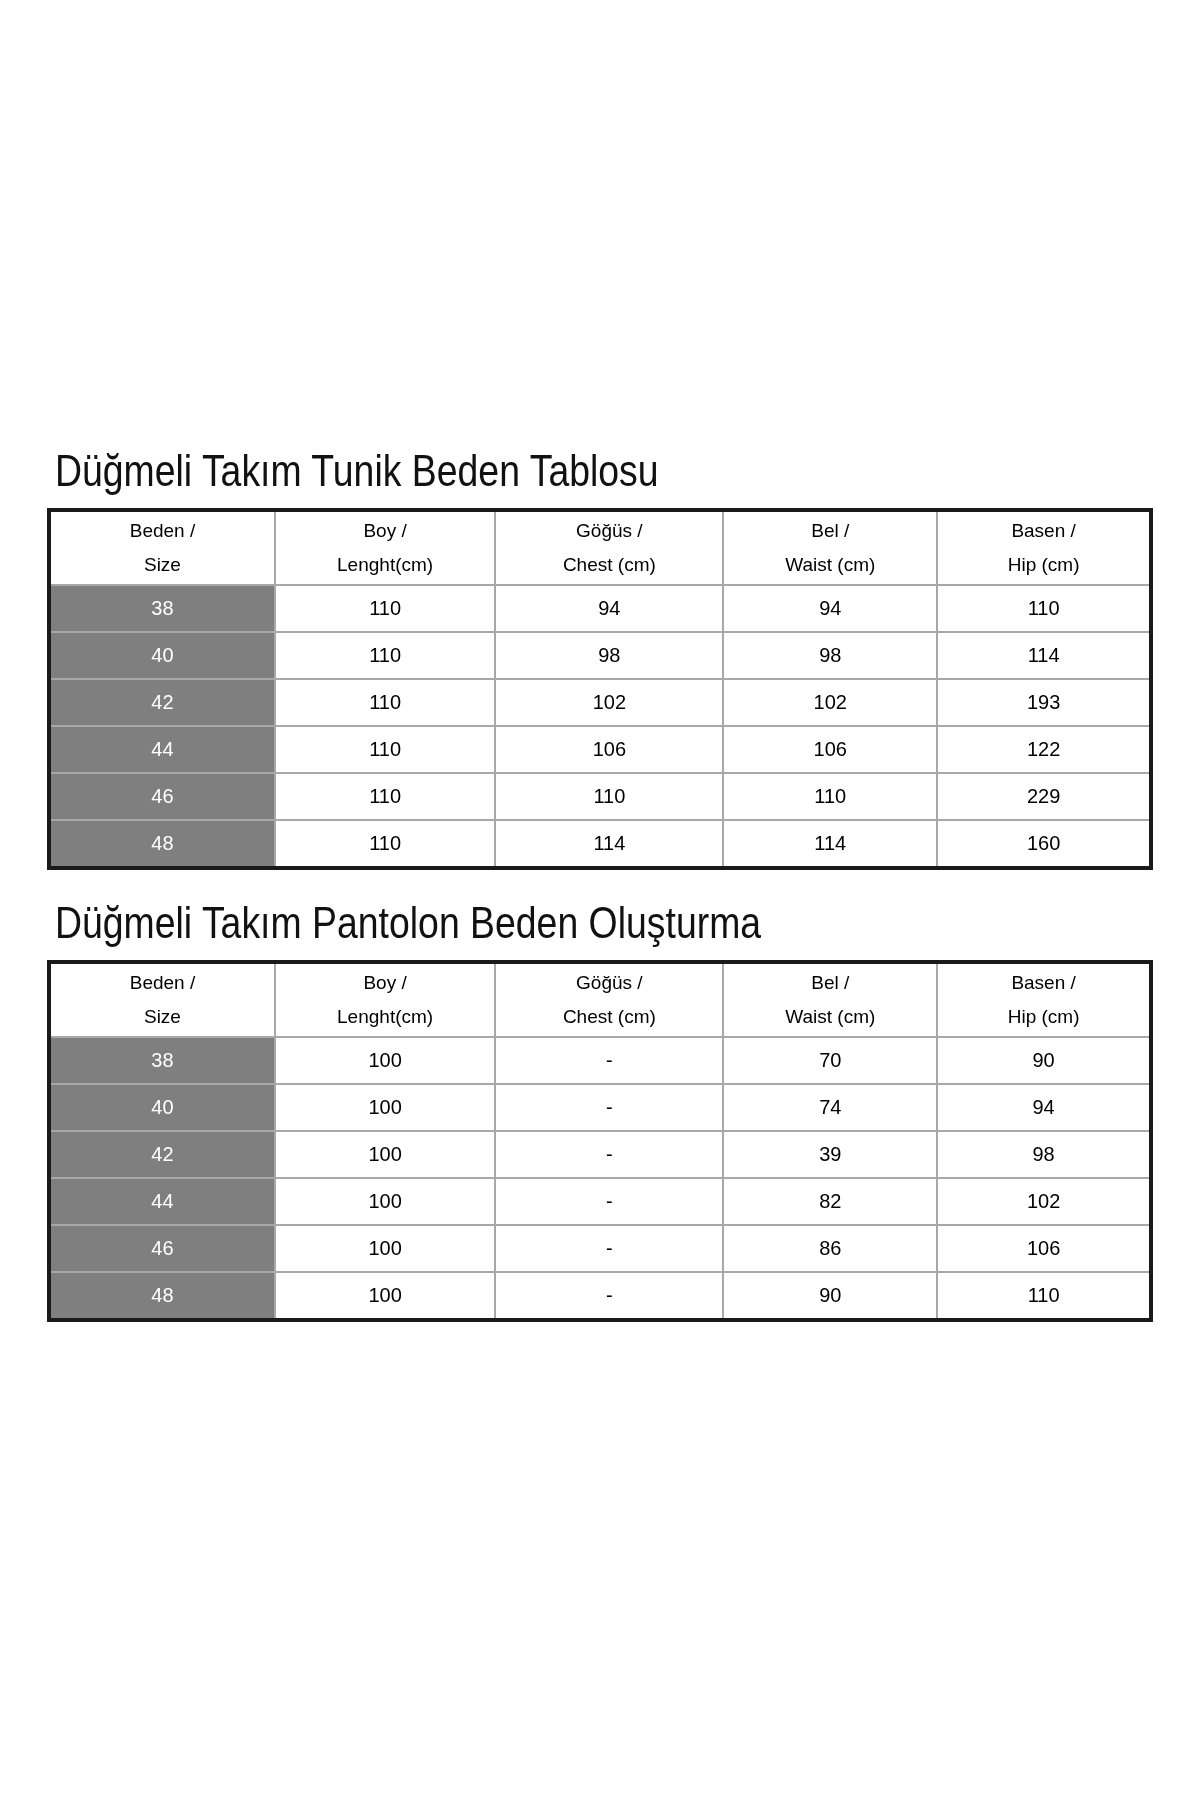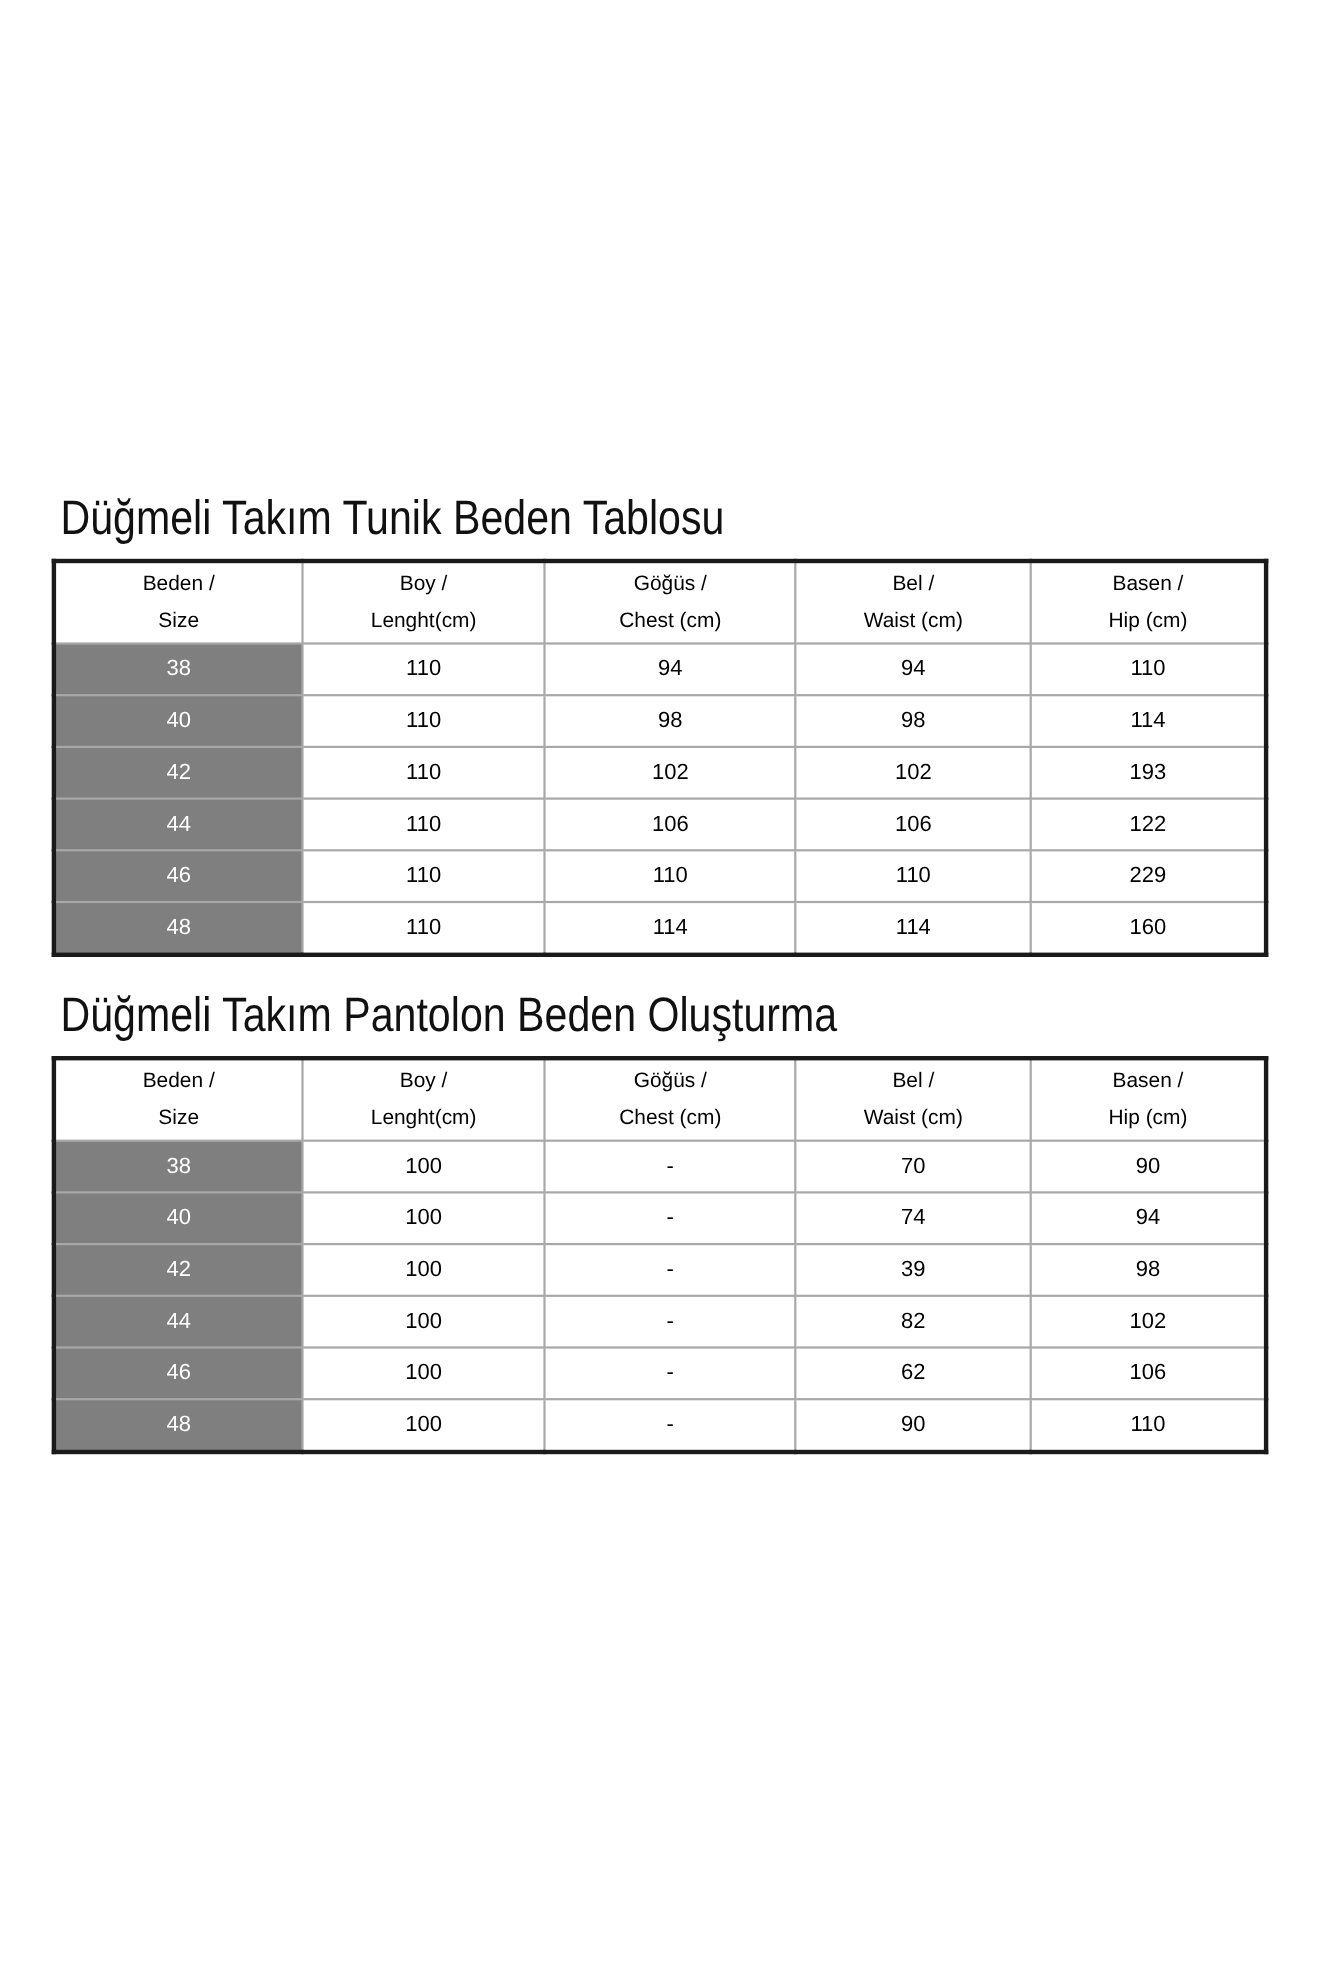--- a/index.html
+++ b/index.html
@@ -192,21 +192,21 @@
             <td class="size-cell">44</td>
             <td class="value-cell">100</td>
             <td class="value-cell">-</td>
             <td class="value-cell">82</td>
             <td class="value-cell">102</td>
           </tr>
           <tr>
             <td class="size-cell">46</td>
             <td class="value-cell">100</td>
             <td class="value-cell">-</td>
-            <td class="value-cell">62</td>
+            <td class="value-cell">86</td>
             <td class="value-cell">106</td>
           </tr>
           <tr>
             <td class="size-cell">48</td>
             <td class="value-cell">100</td>
             <td class="value-cell">-</td>
             <td class="value-cell">90</td>
             <td class="value-cell">110</td>
           </tr>
         </tbody>

